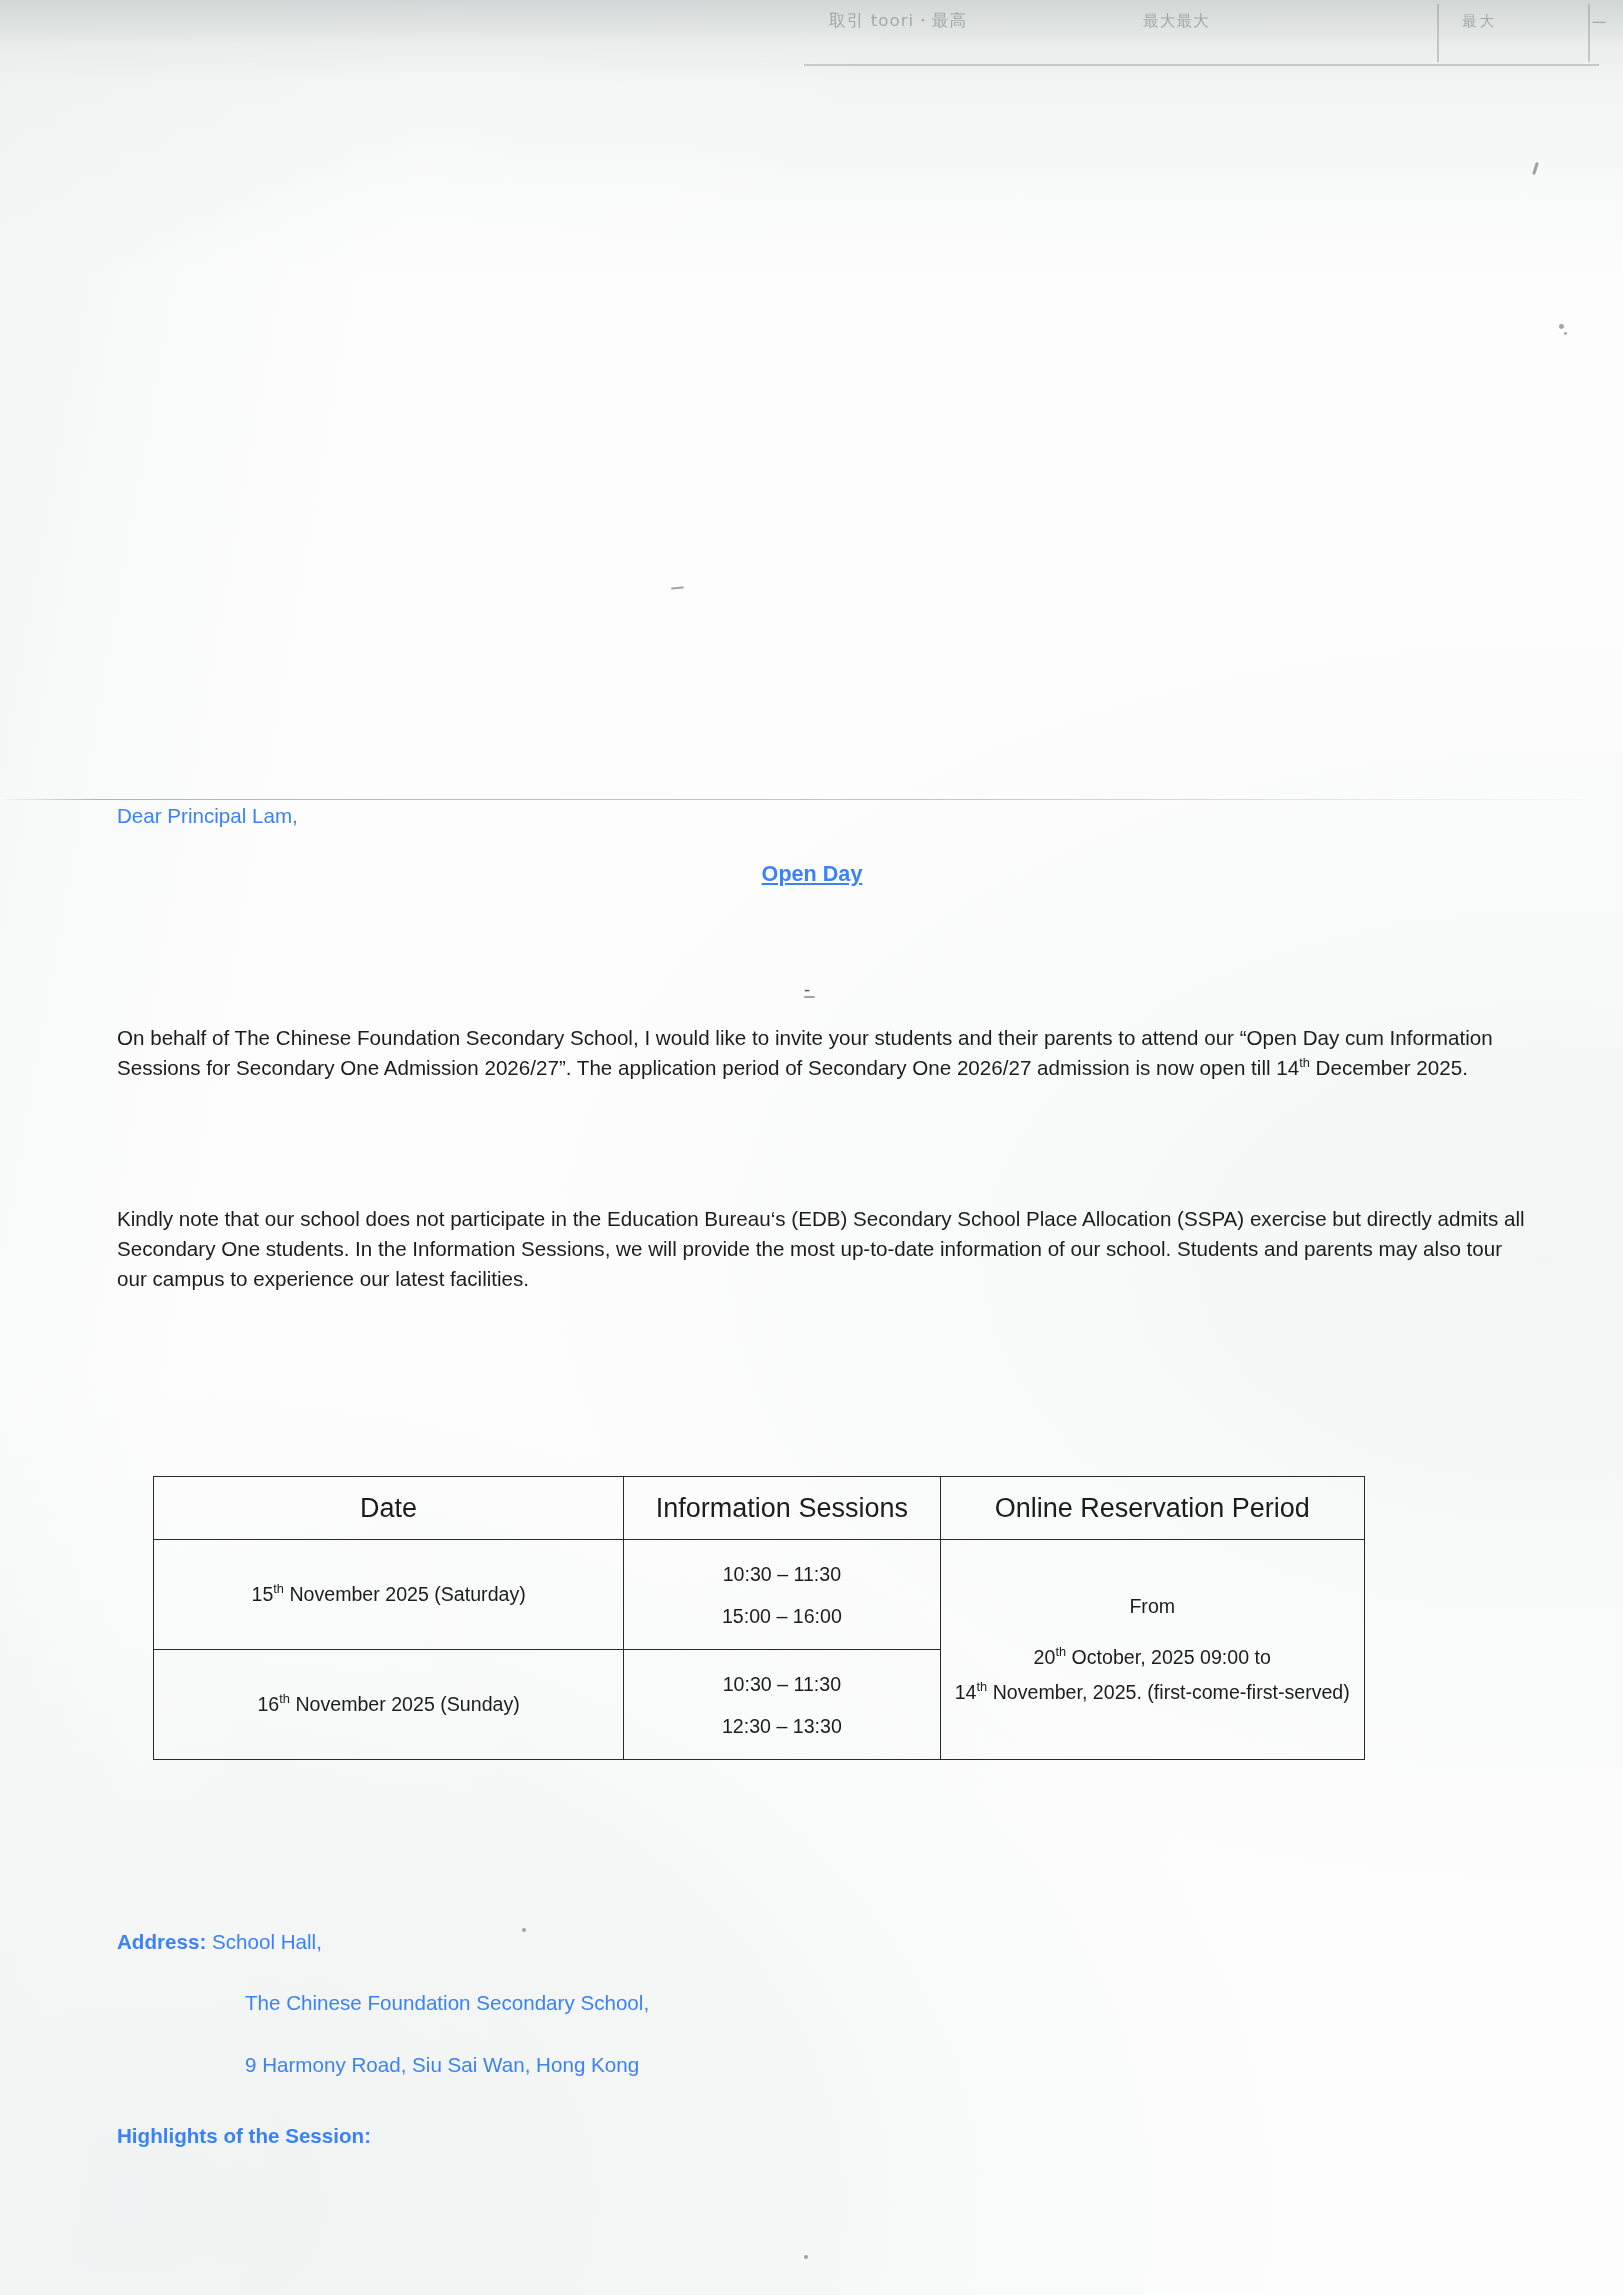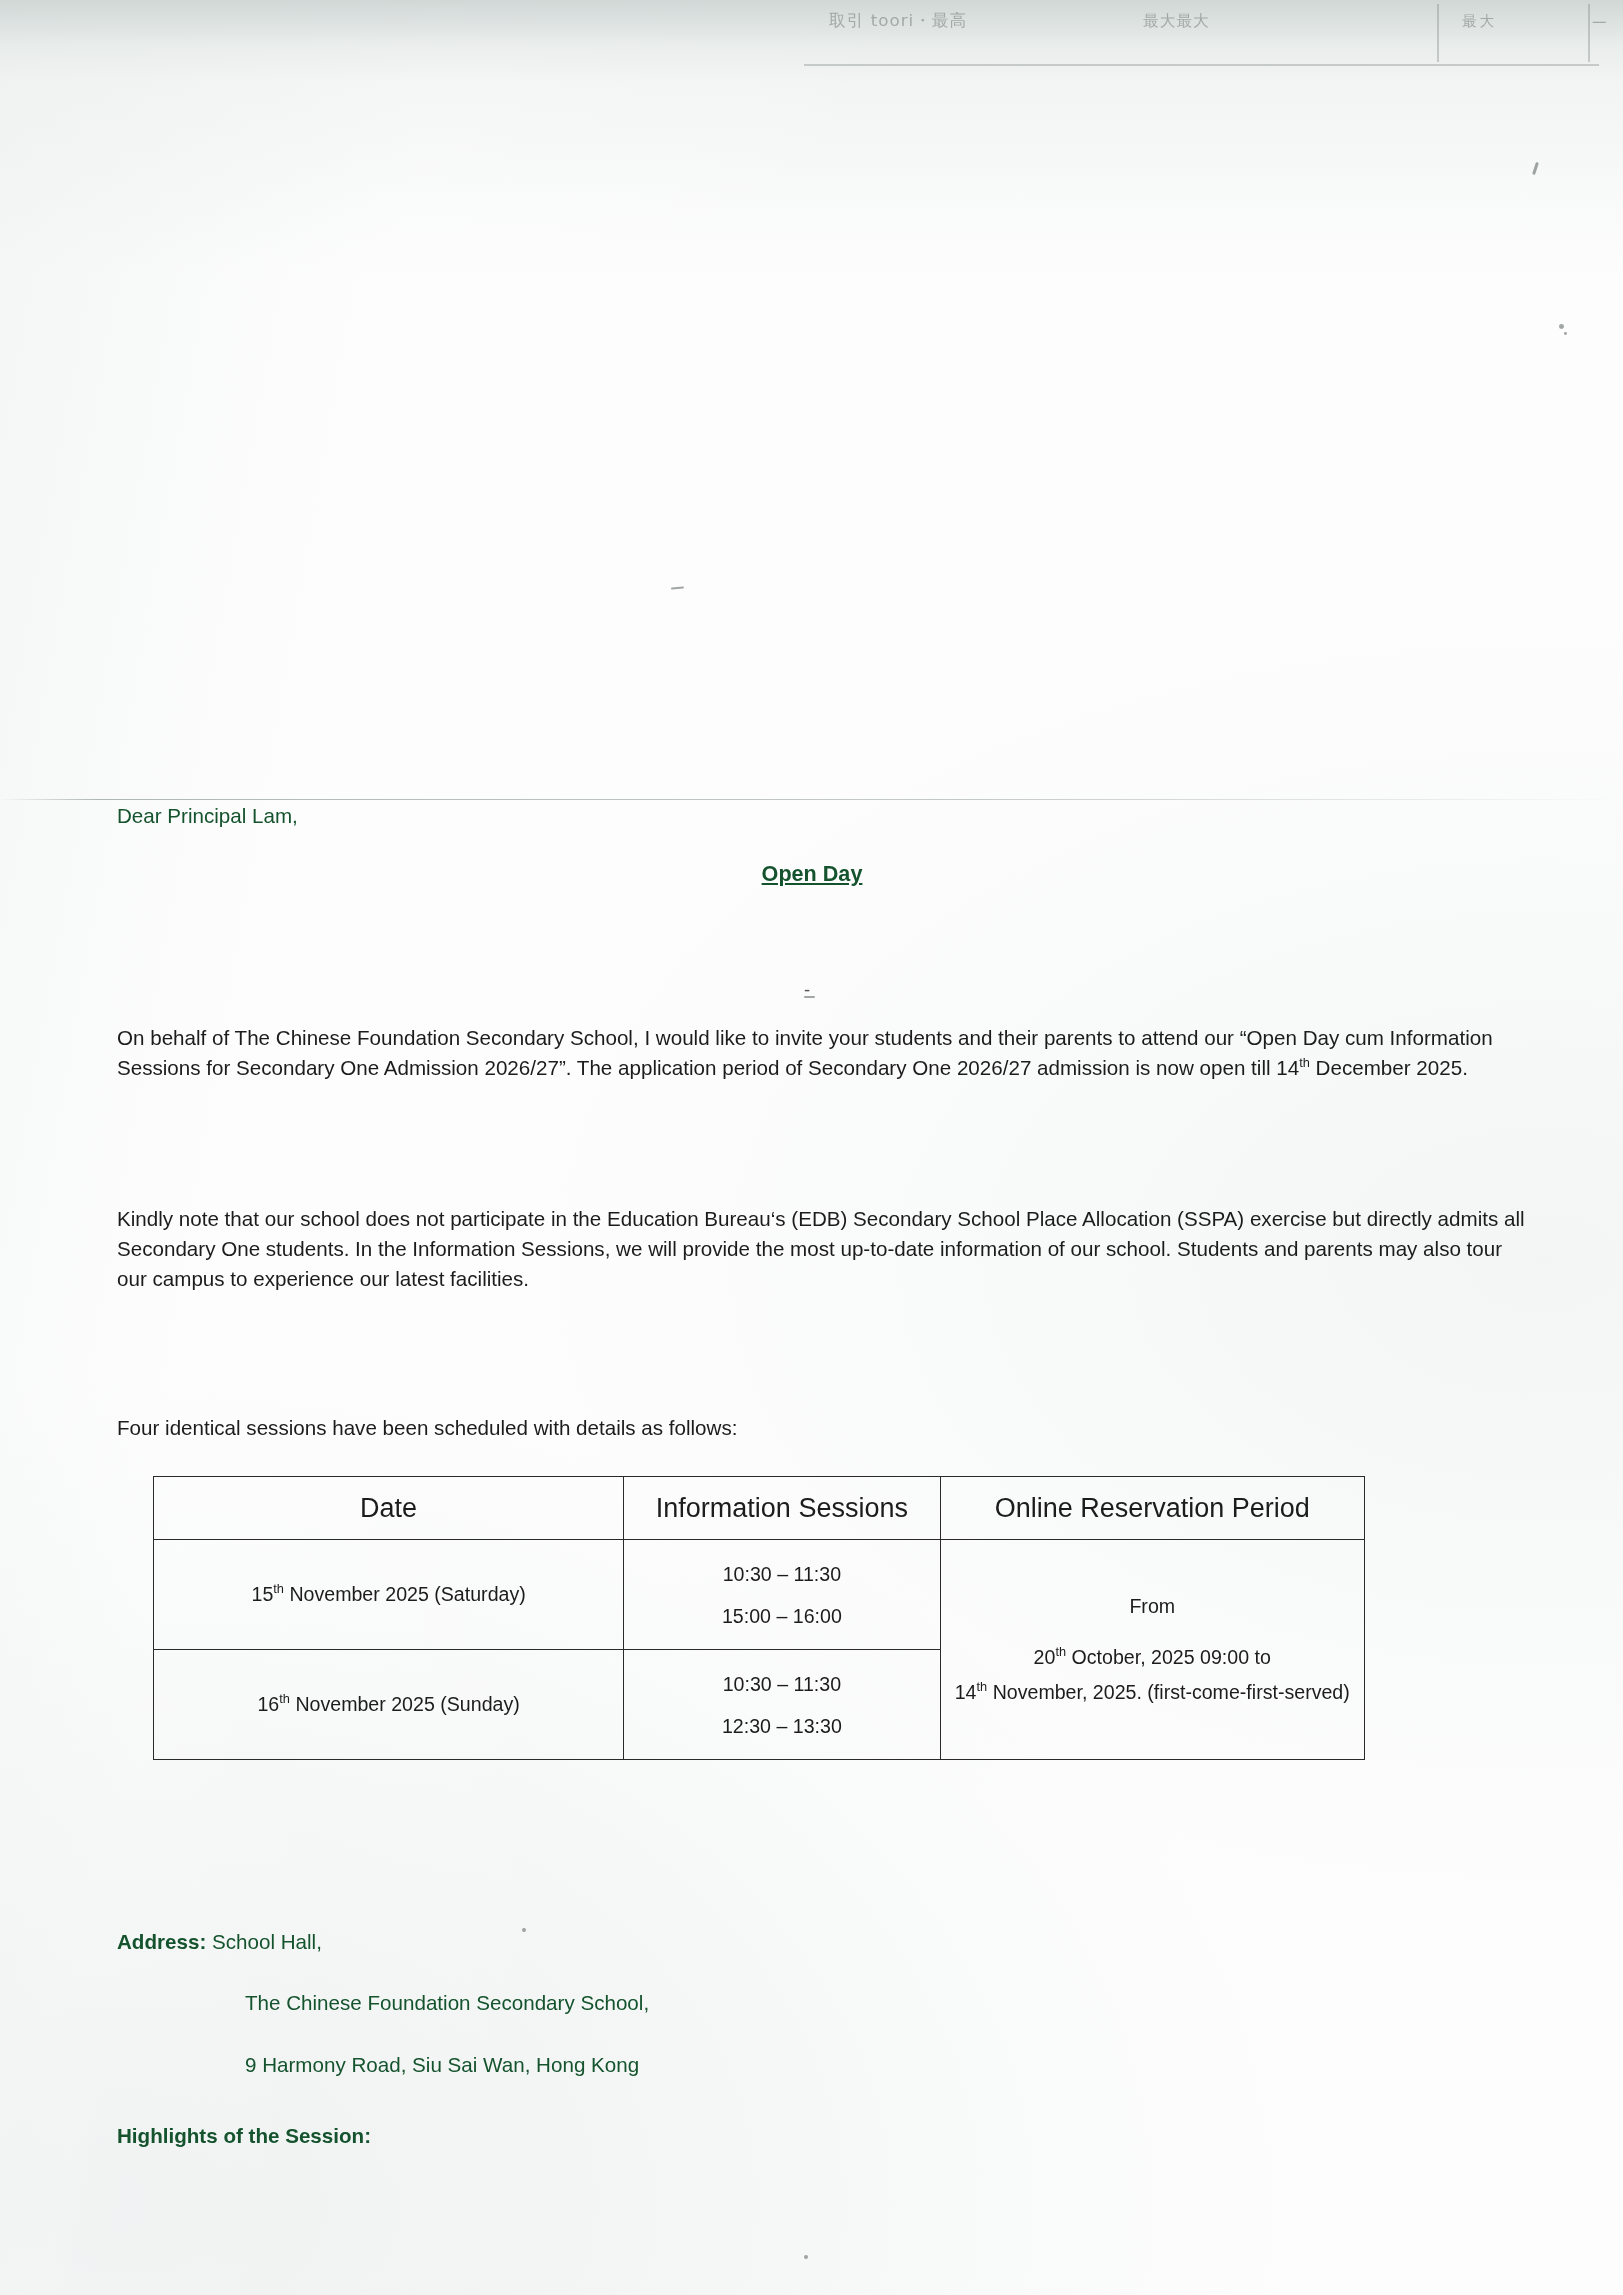--- a/index.html
+++ b/index.html
@@ -91,21 +91,21 @@
   
   .doc {
     position: absolute;
     left: 0; top: 0;
     width: 1624px;
     height: 2295px;
   }
   .t {
     position: absolute;
     font-family: "Liberation Sans", sans-serif;
-    color: #14532d;
+    color: #3b82f6;
     white-space: pre;
   }
   .salutation {
     left: 117px; top: 804px;
     font-size: 20.6px;
   }
   .title-1 {
     left: 0; top: 861px;
     width: 1624px;
     text-align: center;
@@ -224,21 +224,20 @@
 
   <div class="t salutation">Dear Principal Lam,</div>
 
   <div class="t title-1">Open Day</div>
   <div class="t dash-mark">-</div>
 
   <div class="para para-1"><span>On behalf of The Chinese Foundation Secondary School, I would like to invite your students and their parents to attend our “Open Day cum Information Sessions for Secondary One Admission 2026/27”. The application period of Secondary One 2026/27 admission is now open till 14</span><sup class="ord">th</sup><span> December 2025.</span></div>
 
   <div class="para para-2">Kindly note that our school does not participate in the Education Bureau‘s (EDB) Secondary School Place Allocation (SSPA) exercise but directly admits all Secondary One students. In the Information Sessions, we will provide the most up-to-date information of our school. Students and parents may also tour our campus to experience our latest facilities.</div>
 
-  <div class="para para-3">Four identical sessions have been scheduled with details as follows:</div>
 
   <table class="tbl">
     <thead>
       <tr>
         <th class="col-date">Date</th>
         <th class="col-sess">Information Sessions</th>
         <th class="col-online">Online Reservation Period</th>
       </tr>
     </thead>
     <tbody>

